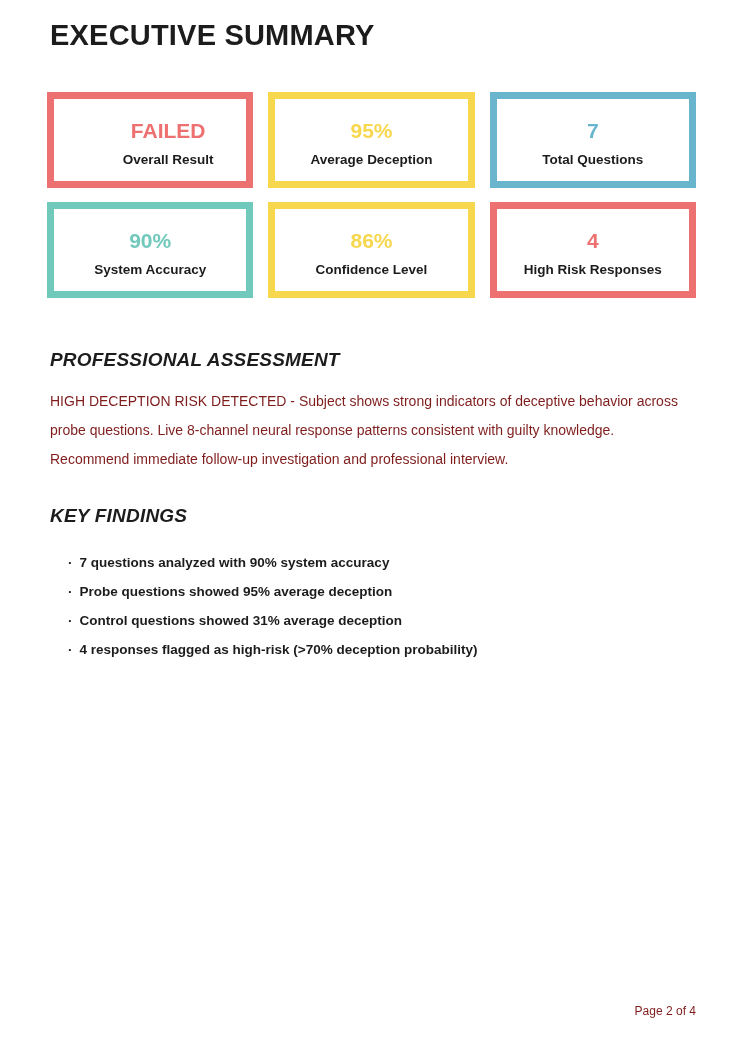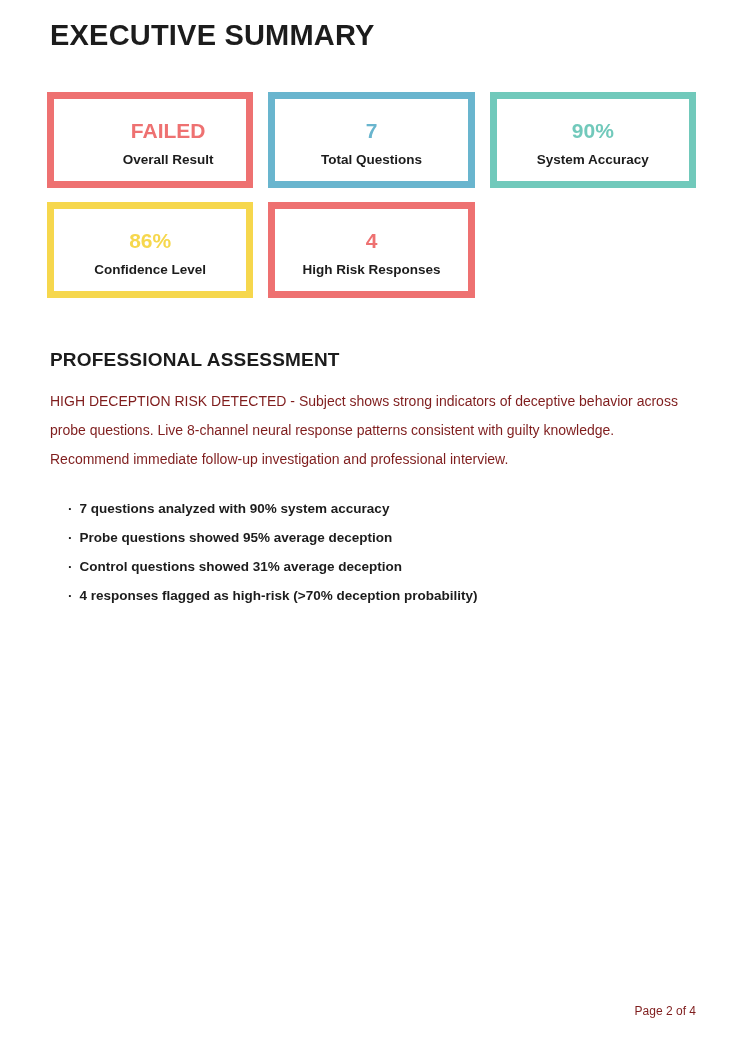--- a/index.html
+++ b/index.html
@@ -48,20 +48,21 @@
     font-size: 13.5px;
     font-weight: bold;
     color: #1c1c1c;
   }
   .section-heading {
     margin: 50px 0 0 3px;
     font-size: 19px;
     font-weight: bold;
     line-height: 24px;
     letter-spacing: 0.2px;
+    font-style: italic;
   }
   .section-heading.findings { margin-top: 30px; }
   .assessment-body {
     margin: 15px 0 0 3px;
     max-width: 652px;
     font-size: 14px;
     line-height: 29px;
     font-weight: normal;
     color: #7f1d1d;
   }
@@ -95,20 +96,24 @@
 
   <h1 class="page-title">EXECUTIVE SUMMARY</h1>
 
   <div class="metrics-grid">
 
     <div class="metric-card" style="border-color: rgb(238, 113, 113); padding-left: 36px;">
       <div class="metric-value" style="color: rgb(238, 113, 113);">FAILED</div>
       <div class="metric-label">Overall Result</div>
     </div>
 
+    <div class="metric-card" style="border-color: rgb(246, 215, 77);">
+      <div class="metric-value" style="color: rgb(246, 215, 77);">95%</div>
+      <div class="metric-label">Average Deception</div>
+    </div>
 
     <div class="metric-card" style="border-color: rgb(105, 181, 206);">
       <div class="metric-value" style="color: rgb(105, 181, 206);">7</div>
       <div class="metric-label">Total Questions</div>
     </div>
 
     <div class="metric-card" style="border-color: rgb(113, 201, 187);">
       <div class="metric-value" style="color: rgb(113, 201, 187);">90%</div>
       <div class="metric-label">System Accuracy</div>
     </div>
@@ -124,20 +129,21 @@
     </div>
 
   </div>
 
   <section>
     <h2 class="section-heading">PROFESSIONAL ASSESSMENT</h2>
     <p class="assessment-body">HIGH DECEPTION RISK DETECTED - Subject shows strong indicators of deceptive behavior across probe questions. Live 8-channel neural response patterns consistent with guilty knowledge. Recommend immediate follow-up investigation and professional interview.</p>
   </section>
 
   <section>
+    <h2 class="section-heading findings">KEY FINDINGS</h2>
     <ul class="findings-list">
       <li>7 questions analyzed with 90% system accuracy</li>
       <li>Probe questions showed 95% average deception</li>
       <li>Control questions showed 31% average deception</li>
       <li>4 responses flagged as high-risk (&gt;70% deception probability)</li>
     </ul>
   </section>
 
 </div>
 

